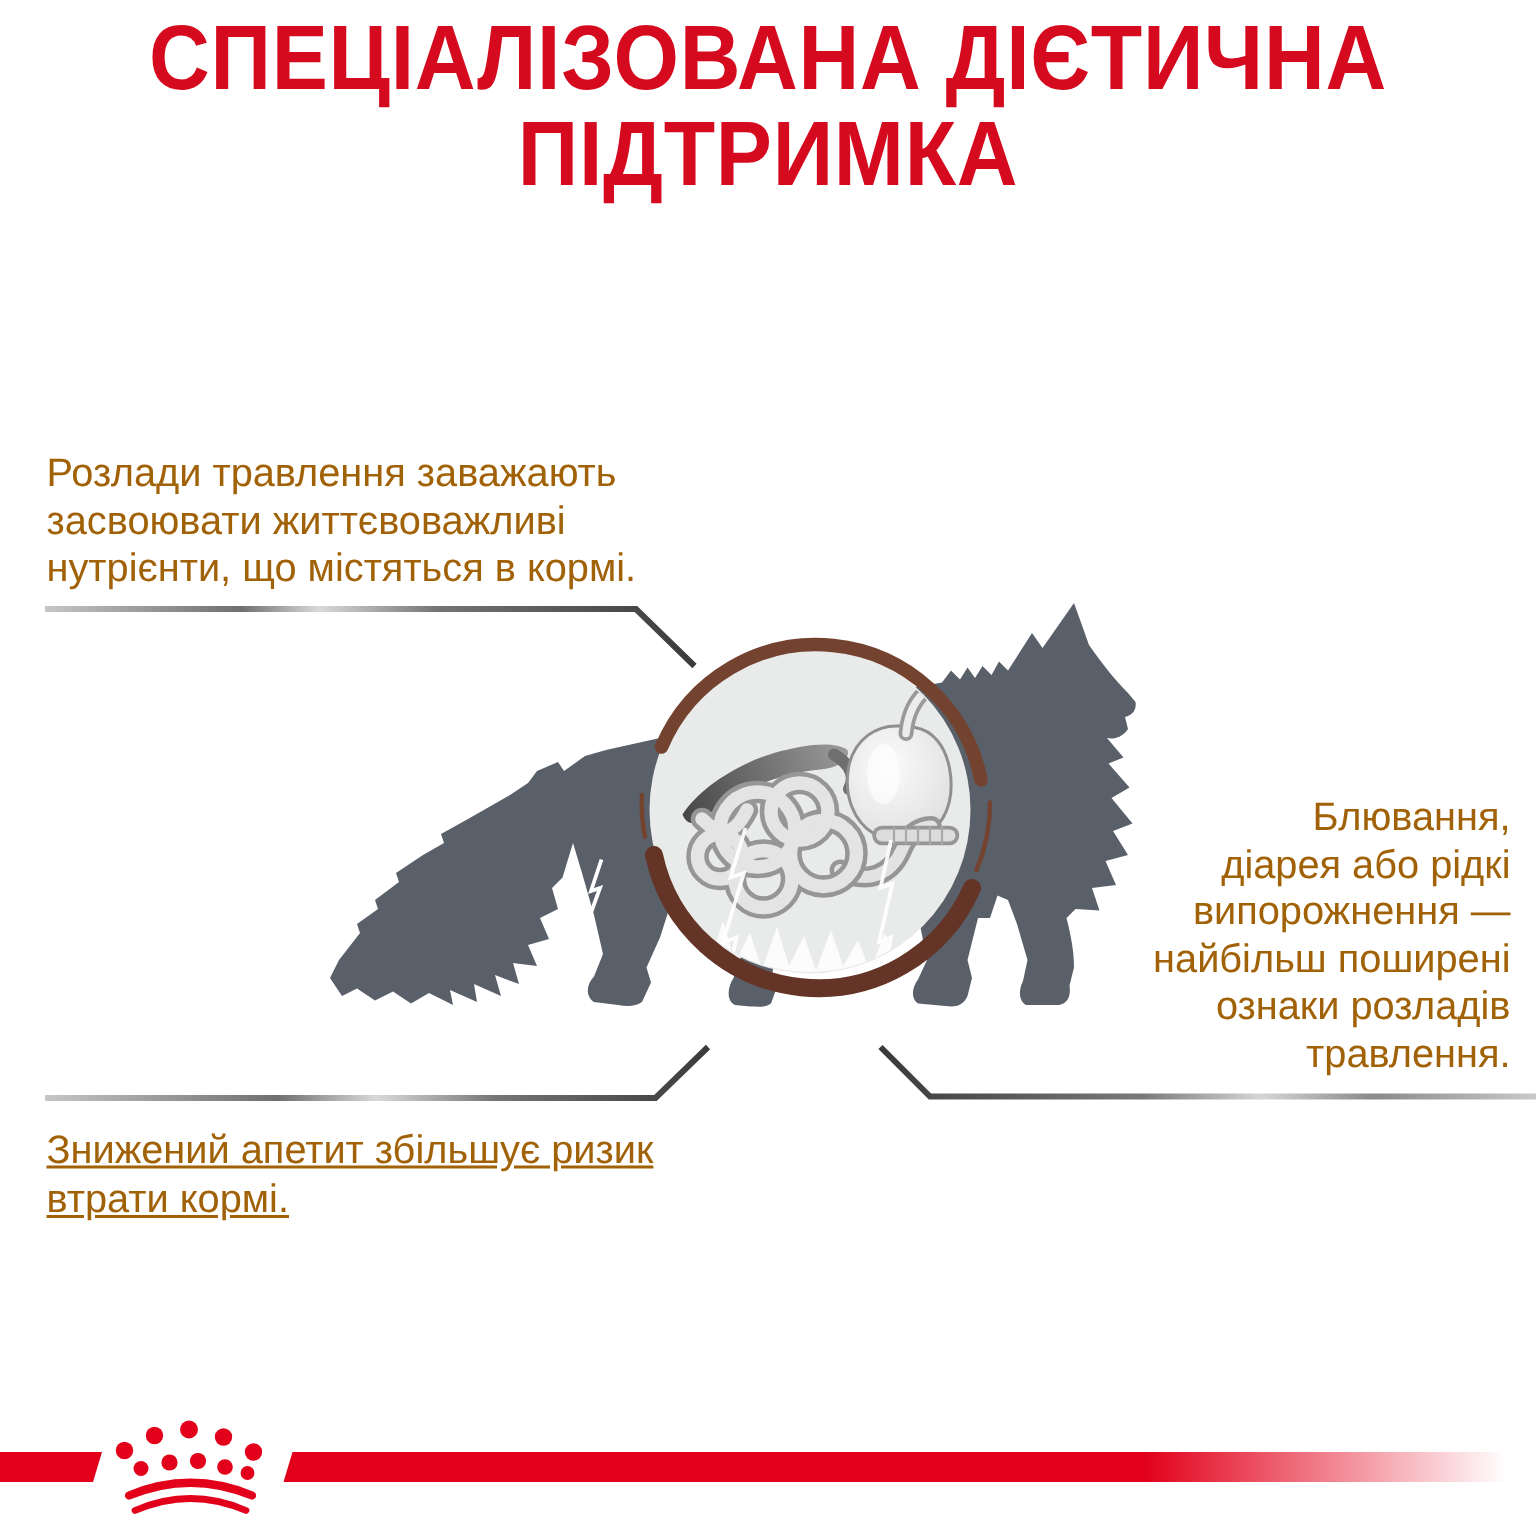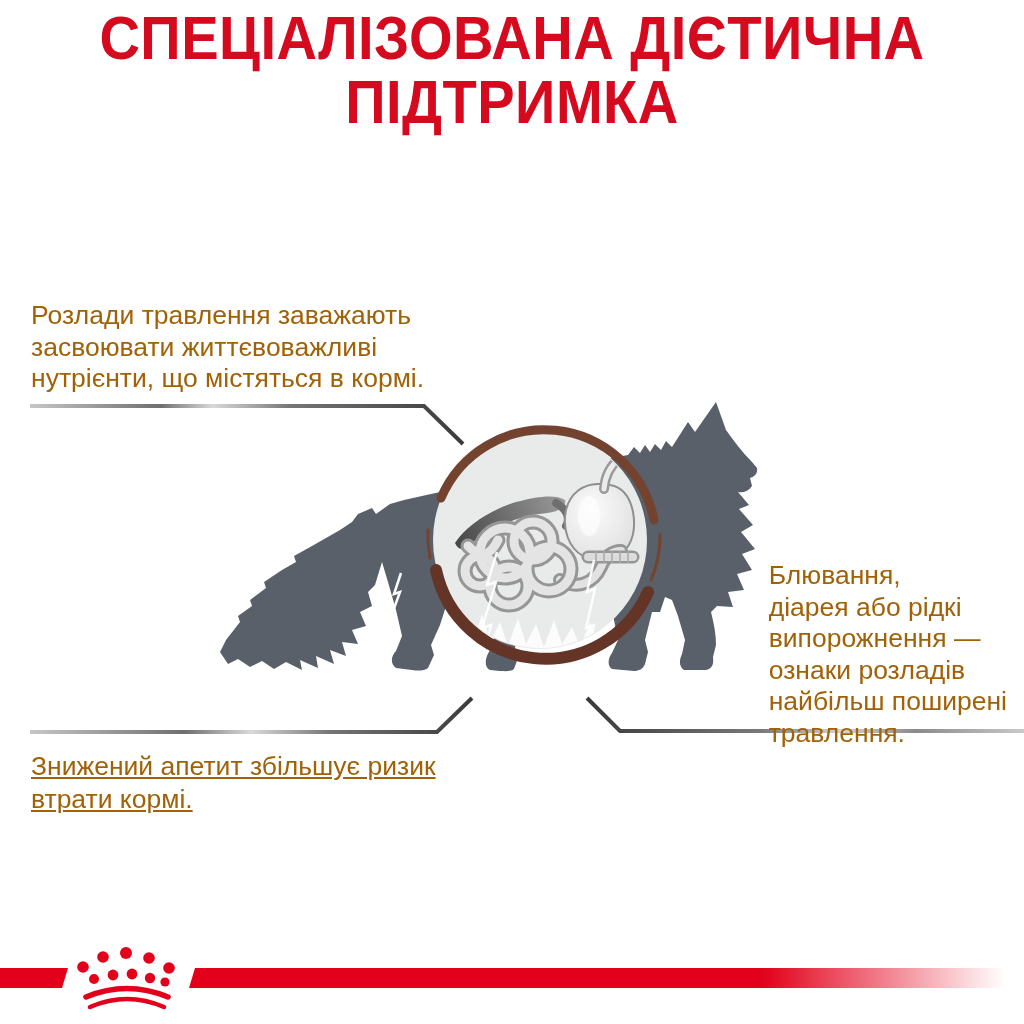--- a/index.html
+++ b/index.html
@@ -11,21 +11,21 @@
   .stage{position:absolute;left:0;top:0;width:1024px;height:1024px;}
   #gfx{position:absolute;left:0;top:0;z-index:1;}
   .title{
     position:absolute;left:0;top:6px;width:1024px;z-index:2;
     text-align:center;color:#d50a1e;font-weight:700;
     font-size:61px;line-height:64px;letter-spacing:.5px;
   }
   .title .tl{display:block;transform:scaleX(.92);transform-origin:50% 50%;}
   .co{position:absolute;z-index:2;color:#a16207;font-size:26.5px;line-height:31.5px;font-weight:400;}
   .co-left{left:31px;top:300px;text-align:left;}
-  .co-right{right:17px;top:529px;text-align:left;margin-top:31px;}
+  .co-right{right:17px;top:529px;text-align:right;}
   .co-bottom{left:31px;top:750px;line-height:33px;text-align:left;text-decoration:underline;}
 </style>
 </head>
 <body>
 
 <div class="stage">
 
   <svg id="gfx" width="1024" height="1024" viewBox="0 0 1024 1024">
     <defs>
       <linearGradient id="gradL" gradientUnits="userSpaceOnUse" x1="30" y1="0" x2="465" y2="0">
@@ -174,22 +174,22 @@
   <div class="co co-left">
     <div>Розлади травлення заважають</div>
     <div>засвоювати життєвоважливі</div>
     <div>нутрієнти, що містяться в кормі.</div>
   </div>
 
   <div class="co co-right">
     <div>Блювання,</div>
     <div>діарея або рідкі</div>
     <div>випорожнення —</div>
+    <div>найбільш поширені</div>
     <div>ознаки розладів</div>
-    <div>найбільш поширені</div>
     <div>травлення.</div>
   </div>
 
   <div class="co co-bottom">
     <div>Знижений апетит збільшує ризик</div>
     <div>втрати кормі.</div>
   </div>
 
 </div>
 

